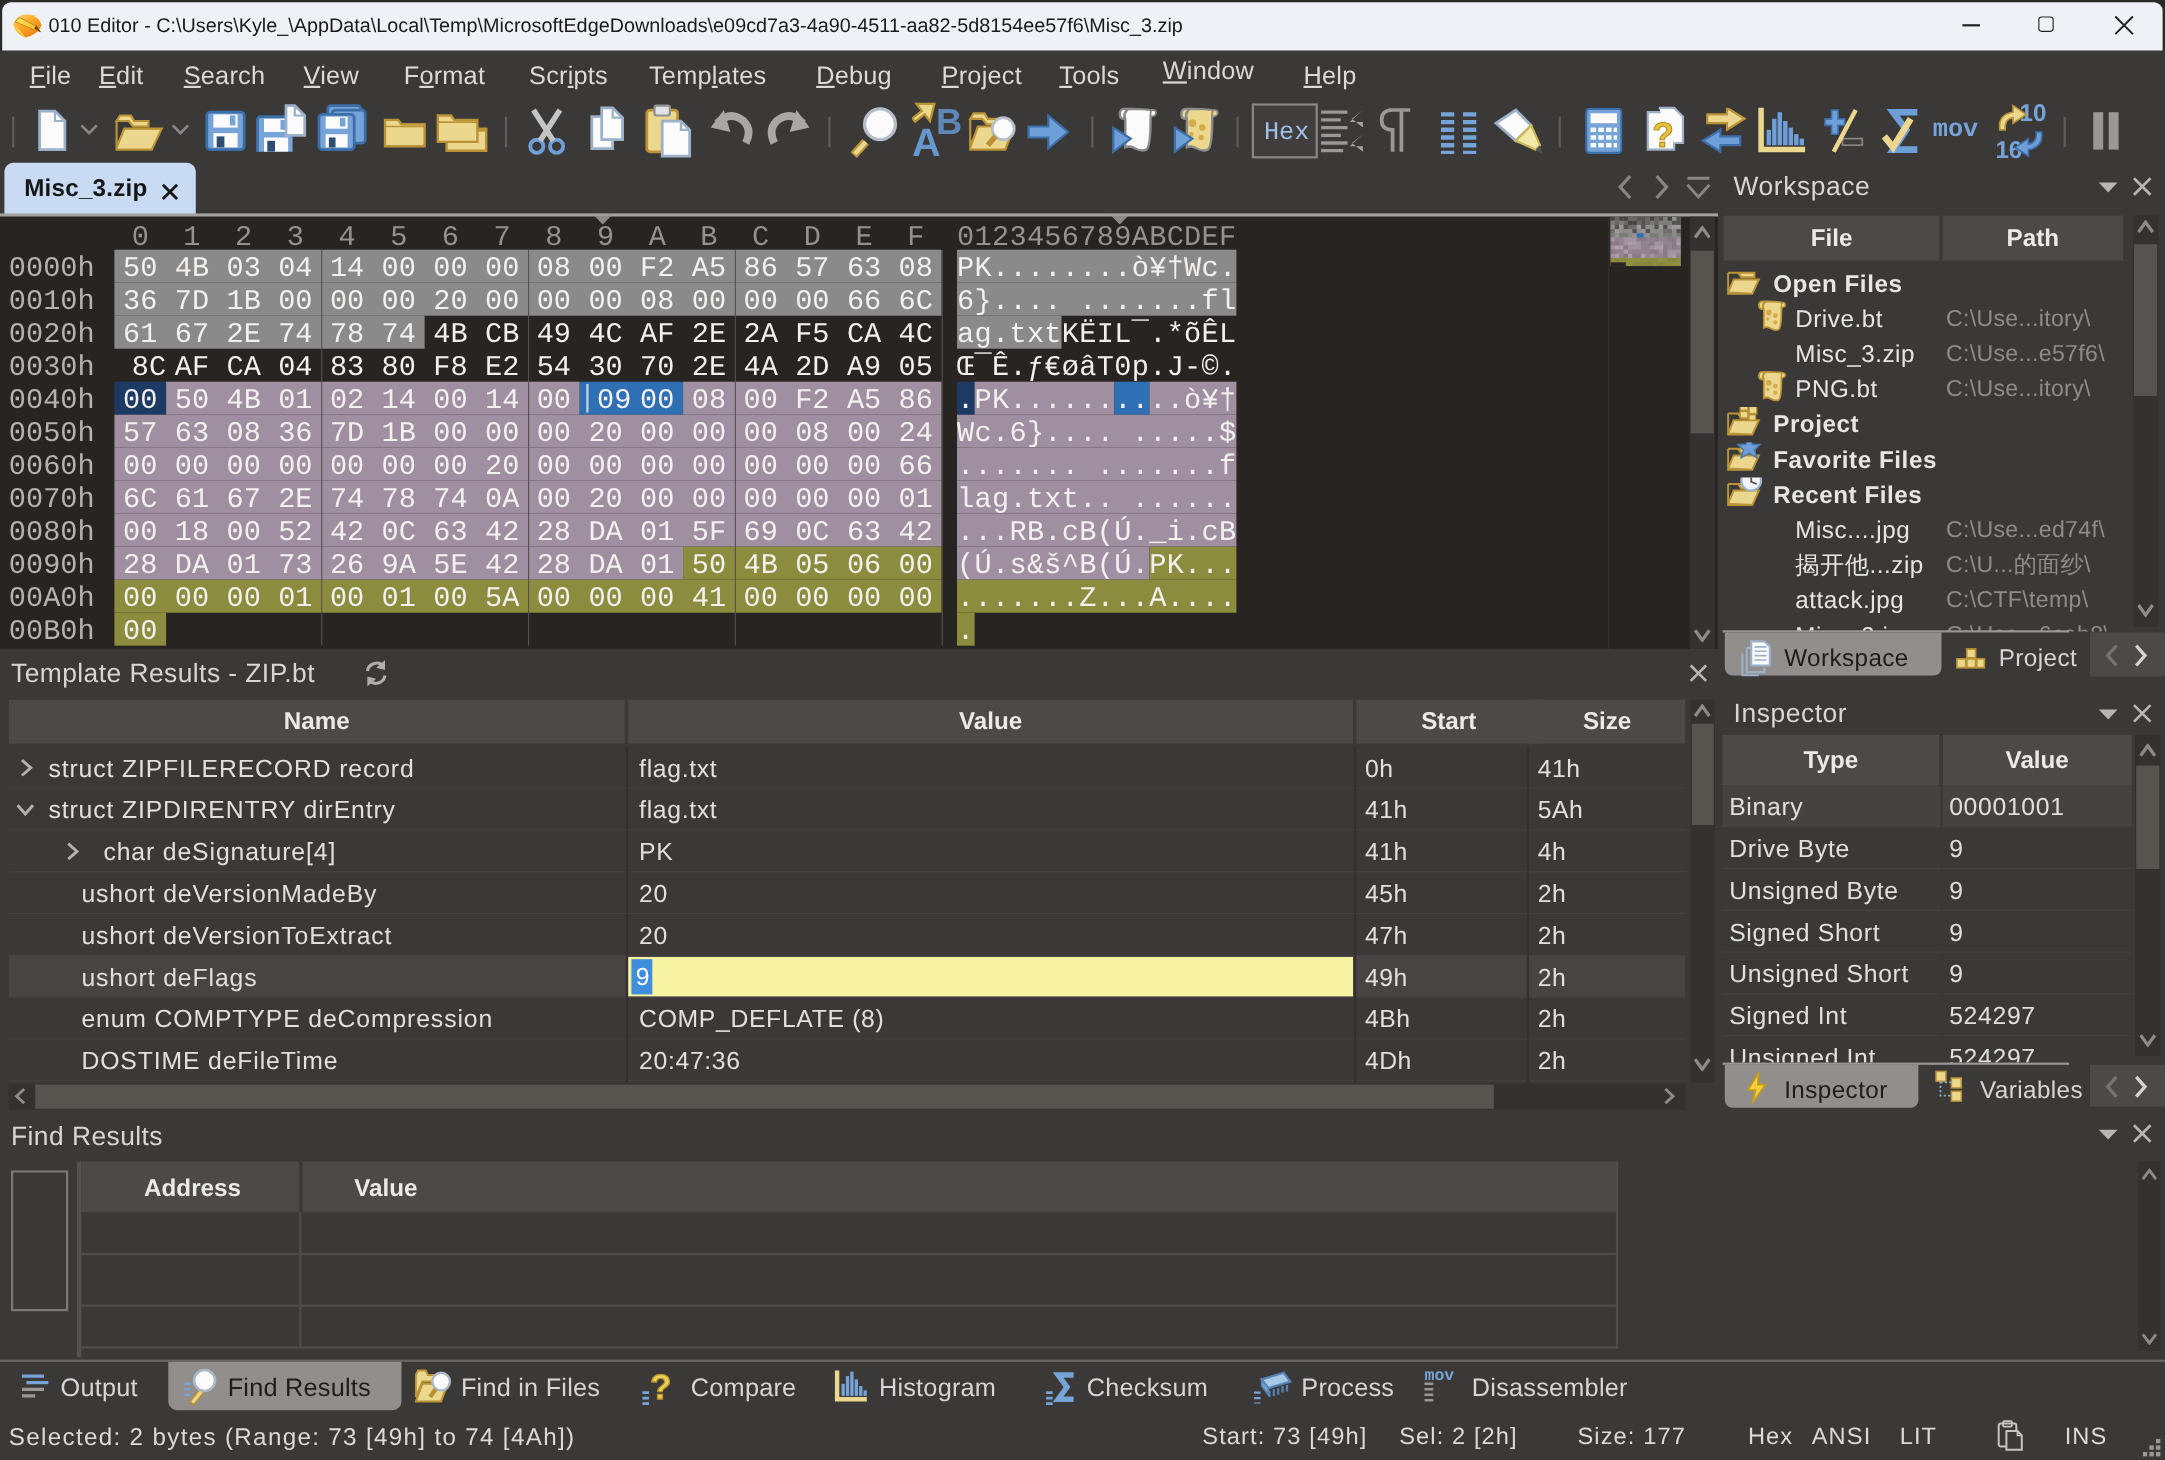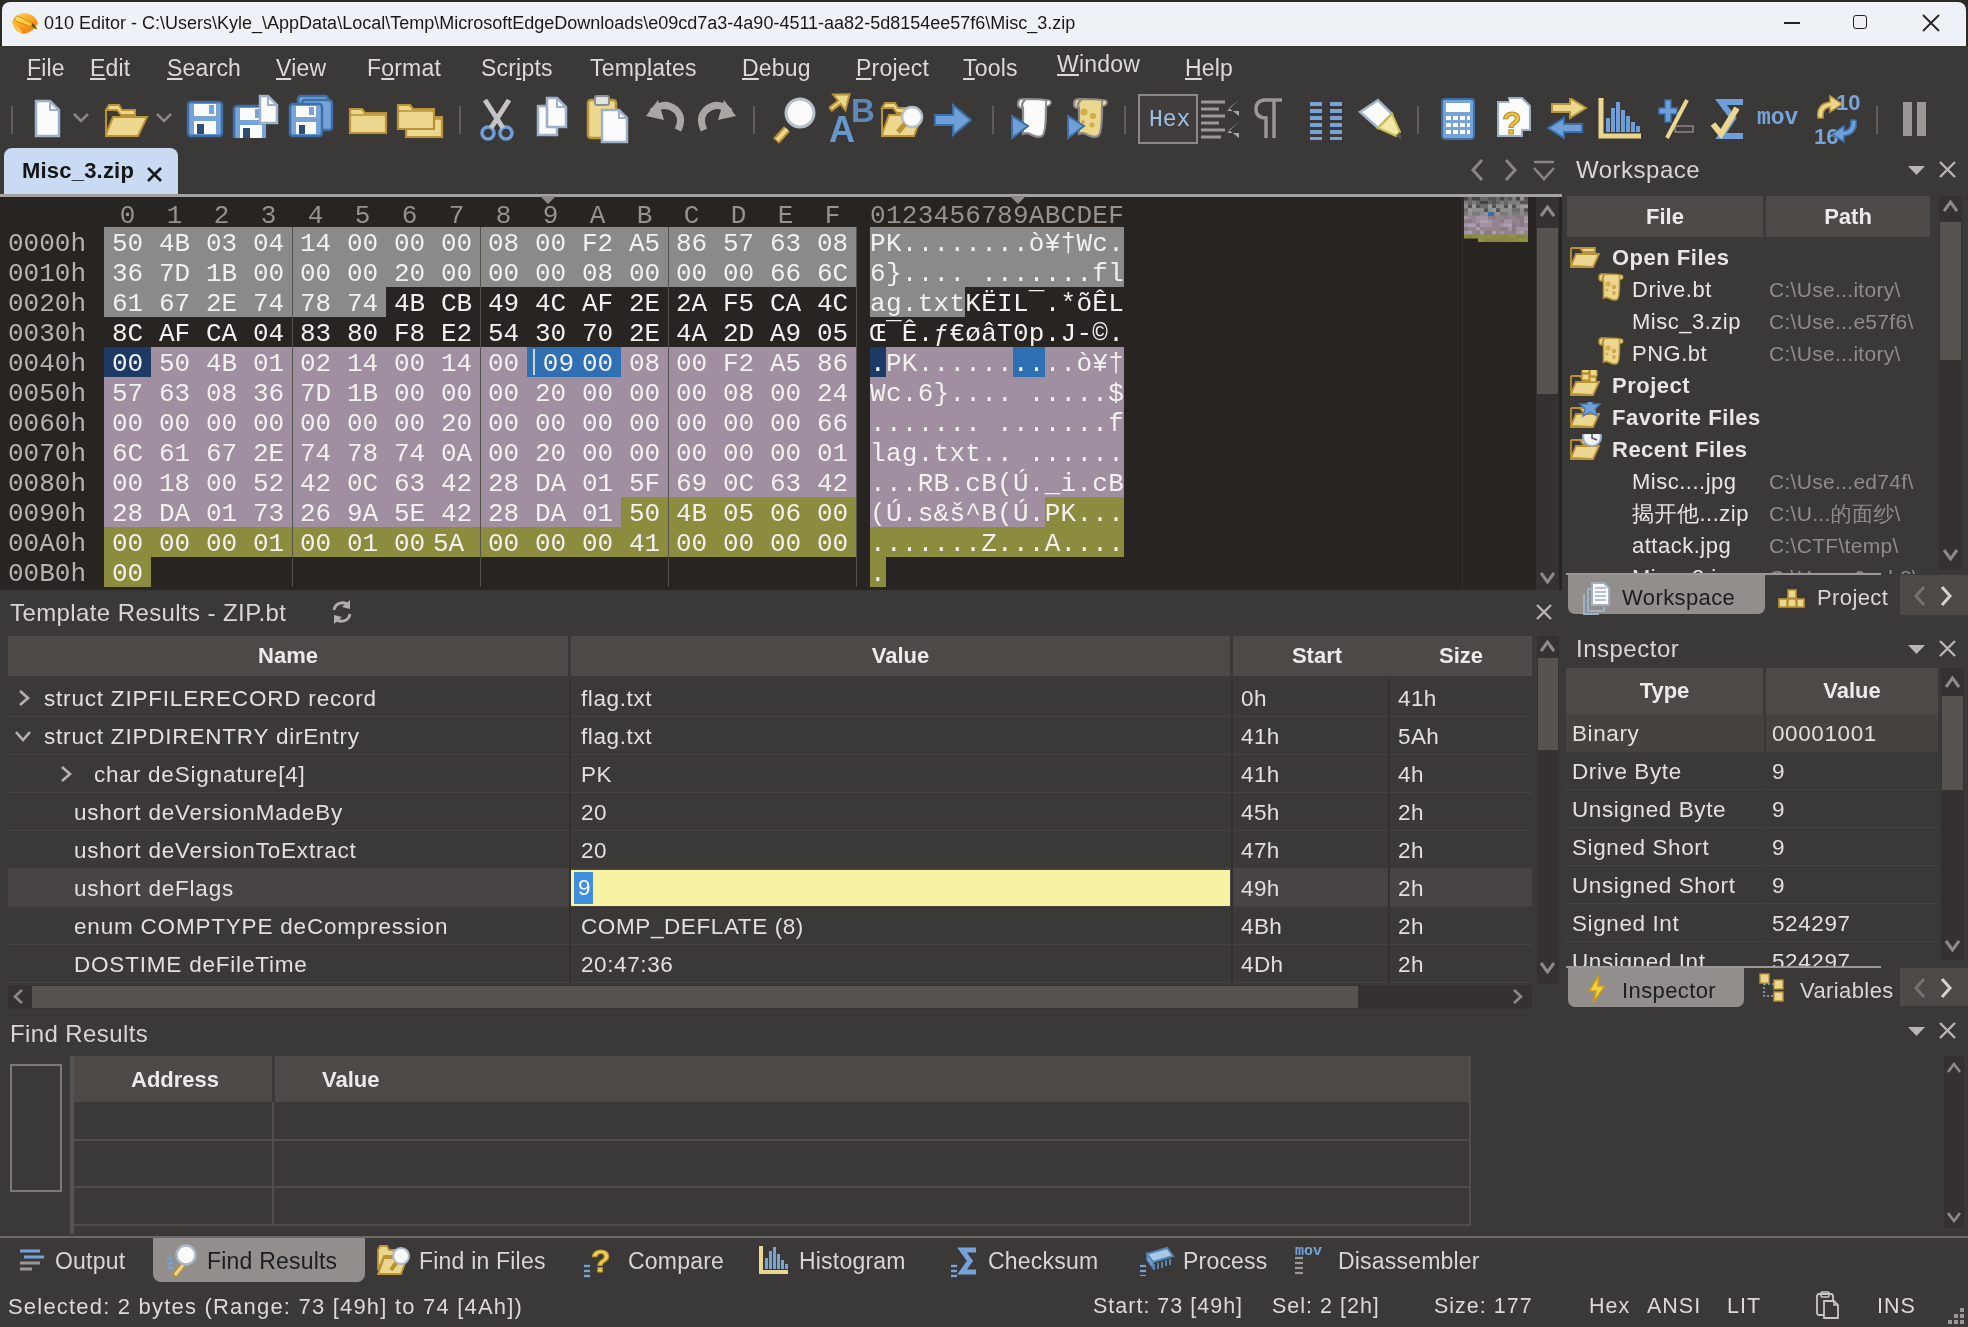--- a/index.html
+++ b/index.html
@@ -353,21 +353,21 @@
 <span class="t" style="left:480px;top:288px;font-family:'Liberation Mono',monospace;font-size:26px;color:#f3f1ef"><span style="display:inline-block;width:47px;text-align:center">49</span></span>
 <span class="t" style="left:527px;top:288px;font-family:'Liberation Mono',monospace;font-size:26px;color:#f3f1ef"><span style="display:inline-block;width:47px;text-align:center">4C</span></span>
 <span class="t" style="left:574px;top:288px;font-family:'Liberation Mono',monospace;font-size:26px;color:#f3f1ef"><span style="display:inline-block;width:47px;text-align:center">AF</span></span>
 <span class="t" style="left:621px;top:288px;font-family:'Liberation Mono',monospace;font-size:26px;color:#f3f1ef"><span style="display:inline-block;width:47px;text-align:center">2E</span></span>
 <span class="t" style="left:668px;top:288px;font-family:'Liberation Mono',monospace;font-size:26px;color:#f3f1ef"><span style="display:inline-block;width:47px;text-align:center">2A</span></span>
 <span class="t" style="left:715px;top:288px;font-family:'Liberation Mono',monospace;font-size:26px;color:#f3f1ef"><span style="display:inline-block;width:47px;text-align:center">F5</span></span>
 <span class="t" style="left:762px;top:288px;font-family:'Liberation Mono',monospace;font-size:26px;color:#f3f1ef"><span style="display:inline-block;width:47px;text-align:center">CA</span></span>
 <span class="t" style="left:809px;top:288px;font-family:'Liberation Mono',monospace;font-size:26px;color:#f3f1ef"><span style="display:inline-block;width:47px;text-align:center">4C</span></span>
 <span class="t" style="left:870px;top:288px;font-family:'Liberation Mono',monospace;font-size:26px;color:#f3f1ef"><span style="letter-spacing:0.28px">ag.txtKËIL¯.*õÊL</span></span>
 <span class="t" style="left:8px;top:318px;font-family:'Liberation Mono',monospace;font-size:26px;color:#b5b2af">0030h</span>
-<span class="t" style="left:104px;top:318px;font-family:'Liberation Mono',monospace;font-size:26px;color:#f3f1ef"><span style="display:inline-block;width:47px;text-align:center">8C</span></span>
+<span class="t" style="left:104px;top:318px;font-family:'Liberation Mono',monospace;font-size:26px;color:#f3f1ef"><span style="display:inline-block;width:47px;text-align:right">8C</span></span>
 <span class="t" style="left:151px;top:318px;font-family:'Liberation Mono',monospace;font-size:26px;color:#f3f1ef"><span style="display:inline-block;width:47px;text-align:center">AF</span></span>
 <span class="t" style="left:198px;top:318px;font-family:'Liberation Mono',monospace;font-size:26px;color:#f3f1ef"><span style="display:inline-block;width:47px;text-align:center">CA</span></span>
 <span class="t" style="left:245px;top:318px;font-family:'Liberation Mono',monospace;font-size:26px;color:#f3f1ef"><span style="display:inline-block;width:47px;text-align:center">04</span></span>
 <span class="t" style="left:292px;top:318px;font-family:'Liberation Mono',monospace;font-size:26px;color:#f3f1ef"><span style="display:inline-block;width:47px;text-align:center">83</span></span>
 <span class="t" style="left:339px;top:318px;font-family:'Liberation Mono',monospace;font-size:26px;color:#f3f1ef"><span style="display:inline-block;width:47px;text-align:center">80</span></span>
 <span class="t" style="left:386px;top:318px;font-family:'Liberation Mono',monospace;font-size:26px;color:#f3f1ef"><span style="display:inline-block;width:47px;text-align:center">F8</span></span>
 <span class="t" style="left:433px;top:318px;font-family:'Liberation Mono',monospace;font-size:26px;color:#f3f1ef"><span style="display:inline-block;width:47px;text-align:center">E2</span></span>
 <span class="t" style="left:480px;top:318px;font-family:'Liberation Mono',monospace;font-size:26px;color:#f3f1ef"><span style="display:inline-block;width:47px;text-align:center">54</span></span>
 <span class="t" style="left:527px;top:318px;font-family:'Liberation Mono',monospace;font-size:26px;color:#f3f1ef"><span style="display:inline-block;width:47px;text-align:center">30</span></span>
 <span class="t" style="left:574px;top:318px;font-family:'Liberation Mono',monospace;font-size:26px;color:#f3f1ef"><span style="display:inline-block;width:47px;text-align:center">70</span></span>
@@ -508,21 +508,21 @@
 <span class="t" style="left:8px;top:528px;font-family:'Liberation Mono',monospace;font-size:26px;color:#b5b2af">00A0h</span>
 <div class="" style="left:104px;top:527px;width:752px;height:30px;background:#8c8c3e"></div>
 <div class="" style="left:870.0px;top:527px;width:254.0px;height:30px;background:#8c8c3e"></div>
 <span class="t" style="left:104px;top:528px;font-family:'Liberation Mono',monospace;font-size:26px;color:#f3f1ef"><span style="display:inline-block;width:47px;text-align:center">00</span></span>
 <span class="t" style="left:151px;top:528px;font-family:'Liberation Mono',monospace;font-size:26px;color:#f3f1ef"><span style="display:inline-block;width:47px;text-align:center">00</span></span>
 <span class="t" style="left:198px;top:528px;font-family:'Liberation Mono',monospace;font-size:26px;color:#f3f1ef"><span style="display:inline-block;width:47px;text-align:center">00</span></span>
 <span class="t" style="left:245px;top:528px;font-family:'Liberation Mono',monospace;font-size:26px;color:#f3f1ef"><span style="display:inline-block;width:47px;text-align:center">01</span></span>
 <span class="t" style="left:292px;top:528px;font-family:'Liberation Mono',monospace;font-size:26px;color:#f3f1ef"><span style="display:inline-block;width:47px;text-align:center">00</span></span>
 <span class="t" style="left:339px;top:528px;font-family:'Liberation Mono',monospace;font-size:26px;color:#f3f1ef"><span style="display:inline-block;width:47px;text-align:center">01</span></span>
 <span class="t" style="left:386px;top:528px;font-family:'Liberation Mono',monospace;font-size:26px;color:#f3f1ef"><span style="display:inline-block;width:47px;text-align:center">00</span></span>
-<span class="t" style="left:433px;top:528px;font-family:'Liberation Mono',monospace;font-size:26px;color:#f3f1ef"><span style="display:inline-block;width:47px;text-align:left">5A</span></span>
+<span class="t" style="left:433px;top:528px;font-family:'Liberation Mono',monospace;font-size:26px;color:#f3f1ef"><span style="display:inline-block;width:47px;text-align:center">5A</span></span>
 <span class="t" style="left:480px;top:528px;font-family:'Liberation Mono',monospace;font-size:26px;color:#f3f1ef"><span style="display:inline-block;width:47px;text-align:center">00</span></span>
 <span class="t" style="left:527px;top:528px;font-family:'Liberation Mono',monospace;font-size:26px;color:#f3f1ef"><span style="display:inline-block;width:47px;text-align:center">00</span></span>
 <span class="t" style="left:574px;top:528px;font-family:'Liberation Mono',monospace;font-size:26px;color:#f3f1ef"><span style="display:inline-block;width:47px;text-align:center">00</span></span>
 <span class="t" style="left:621px;top:528px;font-family:'Liberation Mono',monospace;font-size:26px;color:#f3f1ef"><span style="display:inline-block;width:47px;text-align:center">41</span></span>
 <span class="t" style="left:668px;top:528px;font-family:'Liberation Mono',monospace;font-size:26px;color:#f3f1ef"><span style="display:inline-block;width:47px;text-align:center">00</span></span>
 <span class="t" style="left:715px;top:528px;font-family:'Liberation Mono',monospace;font-size:26px;color:#f3f1ef"><span style="display:inline-block;width:47px;text-align:center">00</span></span>
 <span class="t" style="left:762px;top:528px;font-family:'Liberation Mono',monospace;font-size:26px;color:#f3f1ef"><span style="display:inline-block;width:47px;text-align:center">00</span></span>
 <span class="t" style="left:809px;top:528px;font-family:'Liberation Mono',monospace;font-size:26px;color:#f3f1ef"><span style="display:inline-block;width:47px;text-align:center">00</span></span>
 <span class="t" style="left:870px;top:528px;font-family:'Liberation Mono',monospace;font-size:26px;color:#f3f1ef"><span style="letter-spacing:0.28px">.......Z...A....</span></span>
 <span class="t" style="left:8px;top:558px;font-family:'Liberation Mono',monospace;font-size:26px;color:#b5b2af">00B0h</span>

